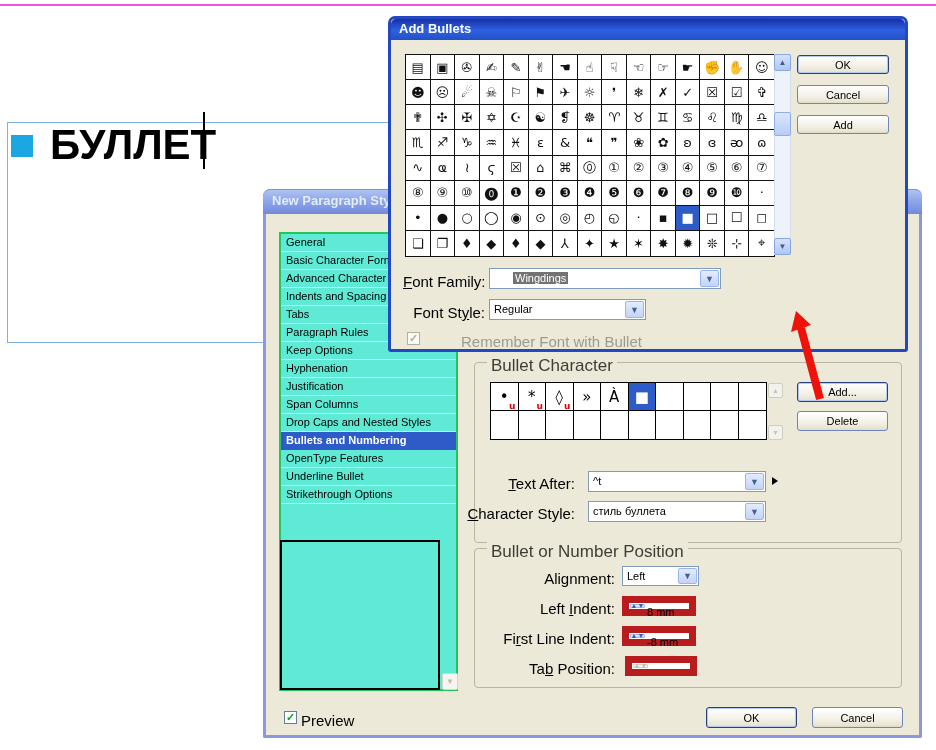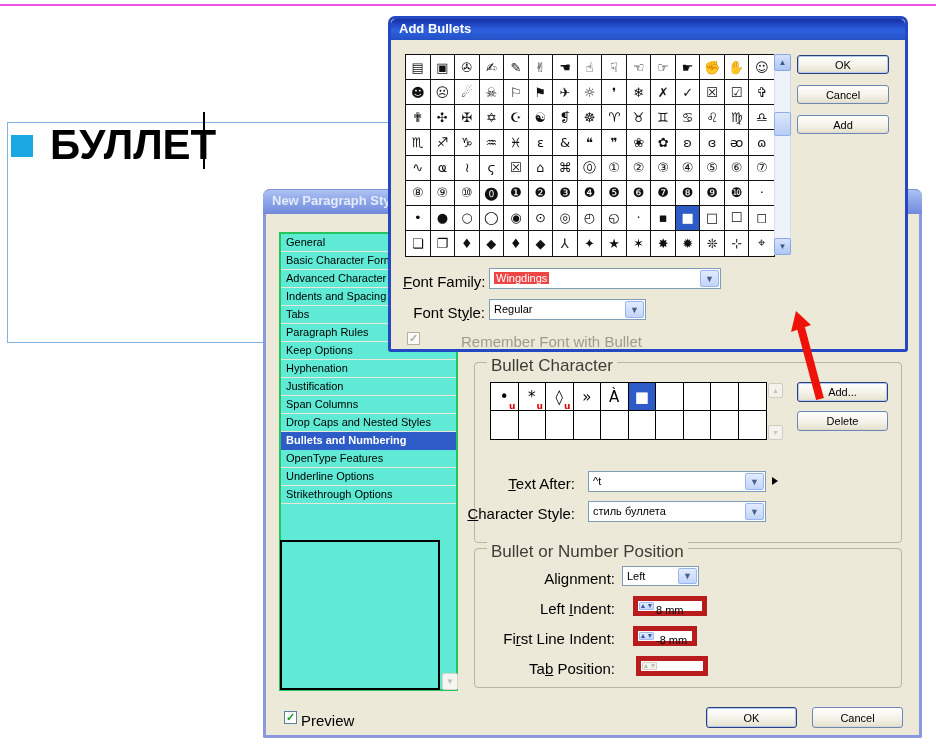--- a/index.html
+++ b/index.html
@@ -33,21 +33,21 @@
   .lbl-r{text-align:right;}
   .btn{box-sizing:border-box;display:flex;align-items:center;justify-content:center;
        font-size:11px;color:#000;border:1px solid #6E87B8;border-radius:3px;
        background:linear-gradient(180deg,#FFFFFF,#F4F2E8 55%,#E8E5D4 90%,#DCD8C4);cursor:default;}
   .btn.default{border:1px solid #28407C;box-shadow:inset 0 0 0 1px #B5C8F0;}
   .combo{box-sizing:border-box;background:#fff;border:1px solid #7F9DB9;font-size:11px;}
   .combo .cv{position:absolute;left:4px;top:3px;white-space:nowrap;}
   .combo .cbtn{position:absolute;right:1px;top:1px;bottom:1px;width:17px;border:1px solid #97B5EE;border-radius:2px;
        background:linear-gradient(180deg,#E2ECFD,#C3D4F8);display:flex;align-items:center;justify-content:center;
        font-size:9px;font-weight:bold;color:#44608C;}
-  .spinfield{box-sizing:border-box;background:#fff;border:5px solid #b91c1c;font-size:11px;margin-left:11px;}
+  .spinfield{box-sizing:border-box;background:#fff;border:7px solid #b91c1c;font-size:11px;}
   .spinfield .sv{position:absolute;left:18px;top:3px;white-space:nowrap;}
   .spinner{position:absolute;left:1px;top:1px;bottom:1px;width:13px;border:1px solid #9EBAF0;border-radius:1px;
        background:linear-gradient(180deg,#E4EDFC,#C6D7F6);display:flex;flex-direction:column;
        align-items:center;justify-content:center;line-height:6px;font-size:7px;color:#3A5CA8;}
   .spinfield.disabled .spinner{border-color:#D4D1C4;background:#F4F2EC;color:#C0BEB2;}
   .cb{box-sizing:border-box;width:13px;height:13px;background:#fff;border:1px solid #5F7F9E;z-index:11;
       display:flex;align-items:center;justify-content:center;font-size:11px;font-weight:bold;color:#1A9E1A;}
   .cb.disabled{border-color:#B3B0A0;color:#A9B2A9;background:#FBFAF5;}
 
   
@@ -127,21 +127,21 @@
       <div class="cat">Indents and Spacing</div>
       <div class="cat">Tabs</div>
       <div class="cat">Paragraph Rules</div>
       <div class="cat">Keep Options</div>
       <div class="cat">Hyphenation</div>
       <div class="cat">Justification</div>
       <div class="cat">Span Columns</div>
       <div class="cat">Drop Caps and Nested Styles</div>
       <div class="cat sel">Bullets and Numbering</div>
       <div class="cat">OpenType Features</div>
-      <div class="cat">Underline Options</div>
+      <div class="cat">Underline Bullet</div>
       <div class="cat">Strikethrough Options</div>
     </div>
   <div id="cat-black-box" class="abs"></div>
   <div id="cat-scroll-down" class="abs">▼</div>
 
   <div class="abs group" style="left:474px;top:362px;width:428px;height:181px;"></div>
   <div class="abs gtitle" style="left:487px;top:356px;">Bullet Character</div>
 
   <div id="bullet-grid" class="abs">
       <div class="mc">
@@ -208,21 +208,21 @@
     <span class="cbtn">▼</span>
   </div>
 
   <div class="abs lbl lbl-r" style="left:455px;top:600px;width:160px;">Left <u>I</u>ndent:</div>
   <div class="abs spinfield z11" style="left:622px;top:596px;width:74px;height:20px;">
     <span class="spinner">▲▼</span>
     <span class="sv">8 mm</span>
   </div>
 
   <div class="abs lbl lbl-r" style="left:455px;top:630px;width:160px;">Fi<u>r</u>st Line Indent:</div>
-  <div class="abs spinfield z11" style="left:622px;top:626px;width:64px;height:20px;">
+  <div class="abs spinfield z11" style="left:622px;top:626px;width:74px;height:20px;">
     <span class="spinner">▲▼</span>
     <span class="sv">-8 mm</span>
   </div>
 
   <div class="abs lbl lbl-r" style="left:455px;top:660px;width:160px;">Ta<u>b</u> Position:</div>
   <div class="abs spinfield disabled z11" style="left:625px;top:656px;width:72px;height:20px;">
     <span class="spinner">▲▼</span>
     <span class="sv"></span>
   </div>
 
@@ -363,21 +363,21 @@
   <div class="sb-btn" style="top:54px;">▲</div>
   <div id="ab-sb-thumb" class="abs"></div>
   <div class="sb-btn" style="top:238px;">▼</div>
 
   <div class="abs btn default z21" style="left:797px;top:55px;width:92px;height:19px;">OK</div>
   <div class="abs btn z21" style="left:797px;top:85px;width:92px;height:19px;">Cancel</div>
   <div class="abs btn z21" style="left:797px;top:115px;width:92px;height:19px;">Add</div>
 
   <div class="abs lbl lbl-r z21" style="left:403px;top:273px;width:82px;"><u>F</u>ont Family:</div>
   <div class="abs combo z21" style="left:489px;top:268px;width:232px;height:21px;">
-    <span class="cv" style="background:#ef4444;color:#fff;padding:0 2px;">Wingdings</span>
+    <span class="cv" style="background:#737373;color:#fff;padding:0 2px;margin-left:19px;">Wingdings</span>
     <span class="cbtn">▼</span>
   </div>
 
   <div class="abs lbl lbl-r z21" style="left:403px;top:304px;width:82px;">Font St<u>y</u>le:</div>
   <div class="abs combo z21" style="left:489px;top:299px;width:157px;height:21px;">
     <span class="cv">Regular</span>
     <span class="cbtn">▼</span>
   </div>
 
   <div class="abs cb disabled z21" style="left:407px;top:332px;">✓</div>

